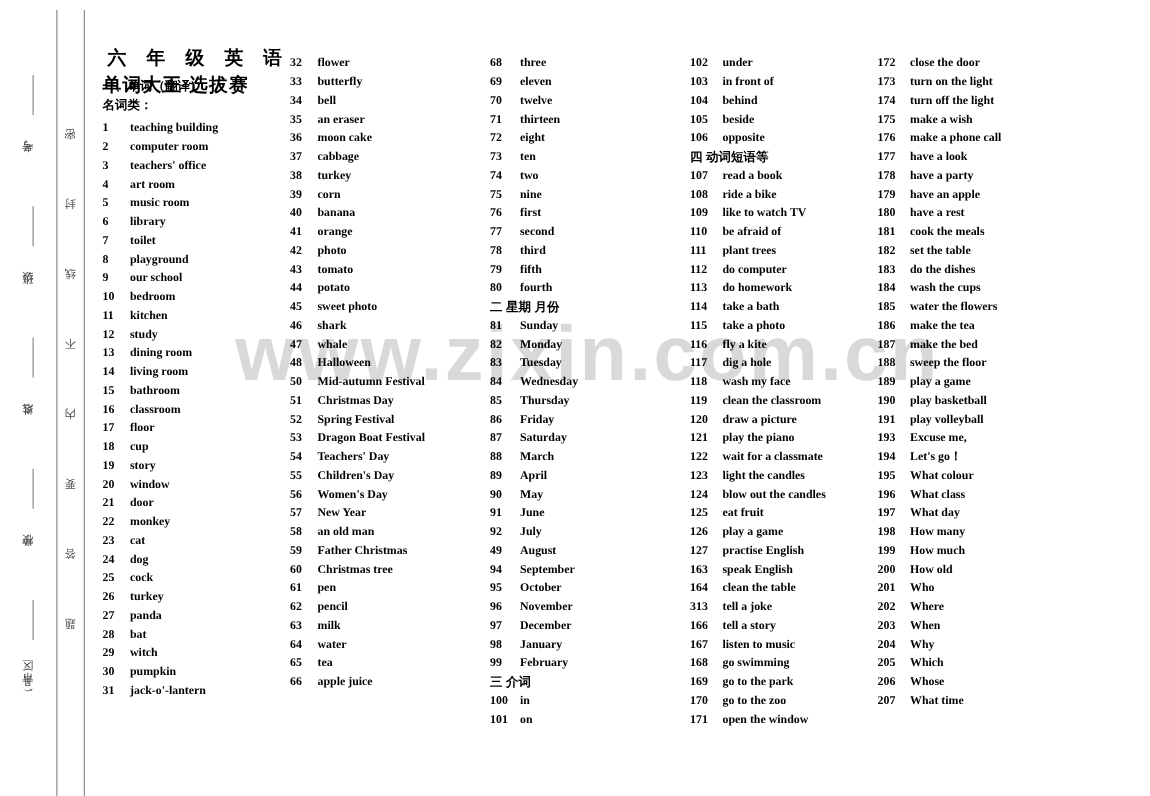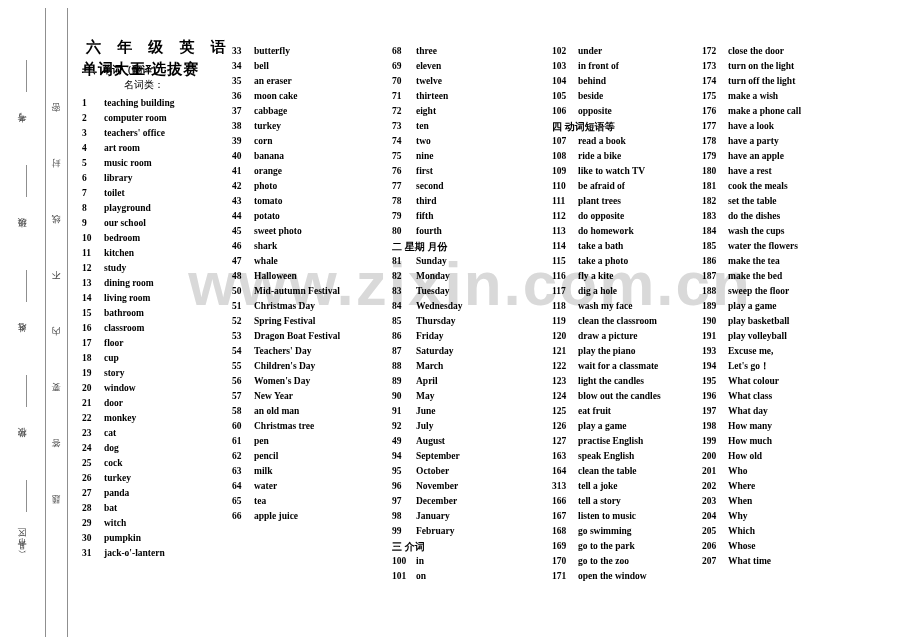--- a/index.html
+++ b/index.html
@@ -141,24 +141,23 @@
     height: 15px;
     font-size: 10px;
     font-weight: 700;
     white-space: nowrap;
     font-family: "Liberation Sans", sans-serif;
   }
   .section-sub {
     line-height: 15px;
     height: 15px;
     font-size: 10px;
-    font-weight: 400;
+    font-weight: 700;
     white-space: nowrap;
     font-family: "Liberation Sans", sans-serif;
-    margin-left: 42px;
   }
 </style>
 </head>
 <body>
 
 <div id="watermark">www.zixin.com.cn</div>
 
 <div id="seal-area">
   <div class="vline" id="vline-inner-a"></div>
   <div class="vline" id="vline-inner-b"></div>
@@ -319,20 +318,24 @@
         <span class="num">30</span>
         <span class="word">pumpkin</span>
       </div>
       <div class="entry">
         <span class="num">31</span>
         <span class="word">jack-o'-lantern</span>
       </div>
     </div>
   <div class="col" id="col-2">
       <div class="entry">
+        <span class="num">32</span>
+        <span class="word">flower</span>
+      </div>
+      <div class="entry">
         <span class="num">33</span>
         <span class="word">butterfly</span>
       </div>
       <div class="entry">
         <span class="num">34</span>
         <span class="word">bell</span>
       </div>
       <div class="entry">
         <span class="num">35</span>
         <span class="word">an eraser</span>
@@ -419,20 +422,24 @@
       </div>
       <div class="entry">
         <span class="num">57</span>
         <span class="word">New Year</span>
       </div>
       <div class="entry">
         <span class="num">58</span>
         <span class="word">an old man</span>
       </div>
       <div class="entry">
+        <span class="num">59</span>
+        <span class="word">Father Christmas</span>
+      </div>
+      <div class="entry">
         <span class="num">60</span>
         <span class="word">Christmas   tree</span>
       </div>
       <div class="entry">
         <span class="num">61</span>
         <span class="word">pen</span>
       </div>
       <div class="entry">
         <span class="num">62</span>
         <span class="word">pencil</span>
@@ -631,21 +638,21 @@
       <div class="entry">
         <span class="num">110</span>
         <span class="word">be afraid of</span>
       </div>
       <div class="entry">
         <span class="num">111</span>
         <span class="word">plant trees</span>
       </div>
       <div class="entry">
         <span class="num">112</span>
-        <span class="word">do opposite</span>
+        <span class="word">do computer</span>
       </div>
       <div class="entry">
         <span class="num">113</span>
         <span class="word">do homework</span>
       </div>
       <div class="entry">
         <span class="num">114</span>
         <span class="word">take a bath</span>
       </div>
       <div class="entry">

